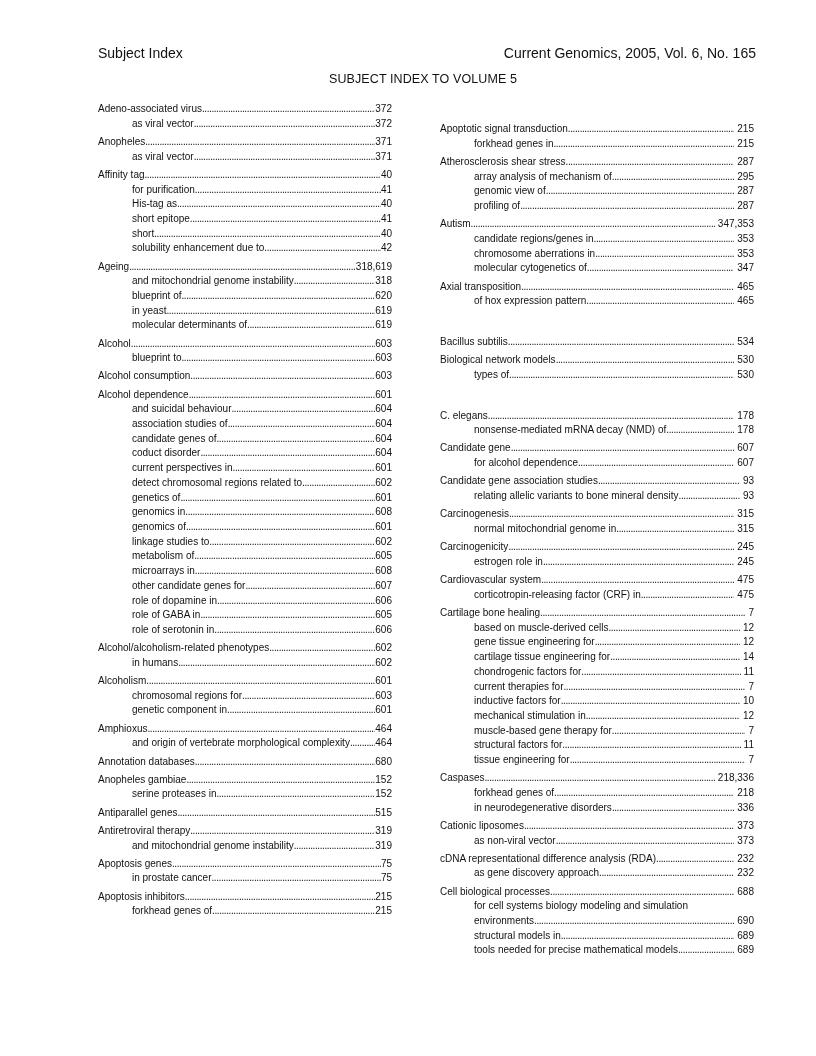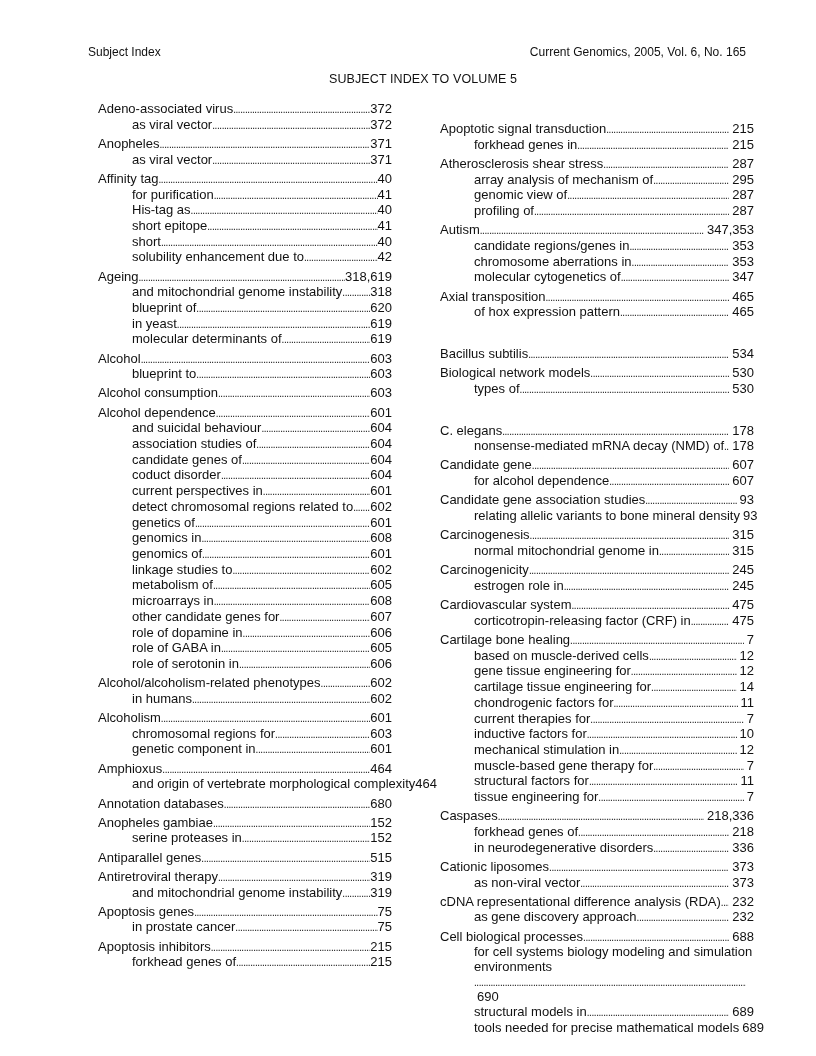--- a/index.html
+++ b/index.html
@@ -1,39 +1,39 @@
 <!DOCTYPE html>
 <html><head>
 <meta charset="utf-8">
 <style>
   html, body { margin: 0; padding: 0; background: #ffffff; }
   body { width: 816px; height: 1056px; position: relative; overflow: hidden;
          font-family: "Liberation Sans", sans-serif; color: #111; }
-  .running-head { position: absolute; top: 45px; left: 88px; width: 658px; height: 14px;
-                  font-size: 12px; }
+  .running-head { position: absolute; top: 45px; left: 98px; width: 658px; height: 14px;
+                  font-size: 14px; }
   .running-head .left { position: absolute; left: 0; top: 0; }
   .running-head .right { position: absolute; right: 0; top: 0; }
   .running-head .pg { }
   .title { position: absolute; top: 72px; left: 0; width: 846px; text-align: center;
            font-size: 12.5px; letter-spacing: 0.1px; }
-  .col { position: absolute; top: 102px; width: 294px; font-size: 13px; line-height: 14.7px; }
+  .col { position: absolute; top: 102px; width: 294px; font-size: 10px; line-height: 14.7px; }
   .col.left { left: 98px; }
   .col.right { left: 440px; width: 314px; margin-top: 20px; }
   .entry { margin-bottom: 3.5px; }
   .entry.gap { margin-top: 26px; }
   .line { display: flex; align-items: baseline; white-space: nowrap; }
   .line.sub { padding-left: 34px; }
   .line .txt { flex: 0 0 auto; }
   .line .leader { flex: 1 1 auto; overflow: hidden; min-width: 0; letter-spacing: 0.5px; }
   .line .leader::before {
     content: ". . . . . . . . . . . . . . . . . . . . . . . . . . . . . . . . . . . . . . . . . . . . . . . . . . . . . . . . . . . . . . . . . . . . . . . . . . . . . . . . . . . . . . . . . . . . . . . . . . . . . . . . . . . . . . . . . . . .";
     letter-spacing: -1.6px; font-size: 10px;
   }
   .line .pages { flex: 0 0 auto; text-align: right; }
-  .cont2 { padding-left: 40px; flex-direction: column; }
+  .cont2 { padding-left: 40px; }
   .col.right .line .pages { padding-left: 3px; }
 </style>
 </head>
 <body>
 
 <div class="running-head">
   <span class="left">Subject Index</span>
   <span class="right">
     <span>Current Genomics, 2005, Vol. 6, No. 1</span><span class="pg">65</span>
   </span>

